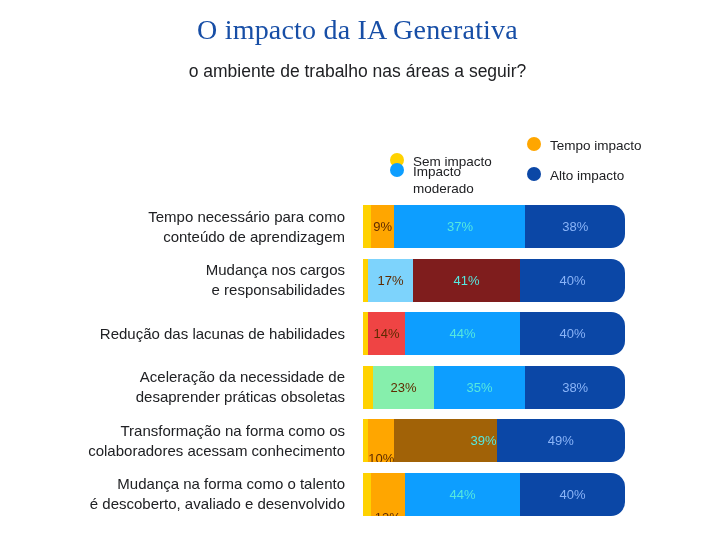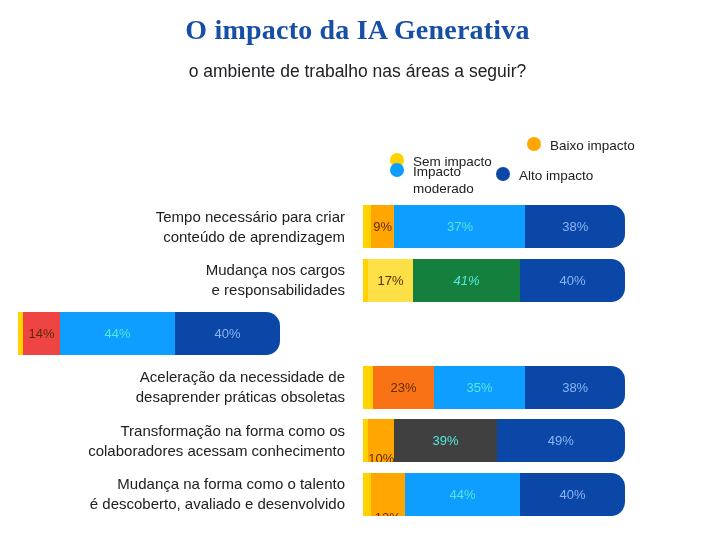--- a/index.html
+++ b/index.html
@@ -7,21 +7,21 @@
     position:relative;
     width:715px;height:540px;
     background:#ffffff;
     font-family:"Liberation Sans", sans-serif;
     overflow:hidden;
   }
   .title{
     position:absolute;left:0;top:14px;width:715px;
     text-align:center;
     font-family:"Liberation Serif", serif;
-    font-weight:bold;
+    font-weight:normal;
     font-size:28px;
     color:#174EA6;
     letter-spacing:.2px;
   }
   .subtitle{
     position:absolute;left:0;top:60px;width:715px;
     text-align:center;
     font-size:17.5px;
     font-weight:500;
     color:#202124;
@@ -77,103 +77,104 @@
   <div class="subtitle">
     <div>o ambiente de trabalho nas áreas a seguir?</div>
   </div>
 
   <div class="legend-item" style="left:390px;top:152px;">
     <span class="legend-dot" style="background:#FFD200;"></span>
     <span class="legend-label">Sem impacto</span>
   </div>
   <div class="legend-item" style="left:527px;top:136px;">
     <span class="legend-dot" style="background:#FFA600;"></span>
-    <span class="legend-label">Baixo impacto</span>
+    <span class="legend-label">Tempo impacto</span>
   </div>
   <div class="legend-item" style="left:390px;top:162px;">
     <span class="legend-dot" style="background:#0D9EFF;"></span>
     <span class="legend-label narrow">Impacto moderado</span>
   </div>
-  <div class="legend-item" style="left:496px;top:166px;">
+  <div class="legend-item" style="left:527px;top:166px;">
     <span class="legend-dot" style="background:#0B47A6;"></span>
     <span class="legend-label">Alto impacto</span>
   </div>
 
   <div class="chart-rows">
       <div class="chart-row">
-        <div class="row-label">Tempo necessário para criar
+        <div class="row-label">Tempo necessário para como
 conteúdo de aprendizagem</div>
         <div class="bar">
           <div class="seg" style="width: 3%; background: rgb(255, 210, 0);"></div>
           <div class="seg" style="width: 9%; background: rgb(255, 166, 0);">
             <span class="seg-label" style="color: rgb(95, 43, 1);">9%</span>
           </div>
           <div class="seg" style="width: 50%; background: rgb(13, 158, 255);">
             <span class="seg-label" style="color: rgb(86, 232, 223);">37%</span>
           </div>
           <div class="seg" style="width: 38%; background: rgb(11, 71, 166);">
             <span class="seg-label" style="color: rgb(138, 180, 248);">38%</span>
           </div>
         </div>
       </div>
       <div class="chart-row">
         <div class="row-label">Mudança nos cargos
 e responsabilidades</div>
         <div class="bar">
           <div class="seg" style="width: 2%; background: rgb(255, 210, 0);"></div>
-          <div class="seg" style="width: 17%; background: #fde047;">
+          <div class="seg" style="width: 17%; background: #7dd3fc;">
             <span class="seg-label" style="color: rgb(95, 43, 1);">17%</span>
           </div>
-          <div class="seg" style="width: 41%; background: #15803d; font-style: italic;">
+          <div class="seg" style="width: 41%; background: #7f1d1d;">
             <span class="seg-label" style="color: rgb(86, 232, 223);">41%</span>
           </div>
           <div class="seg" style="width: 40%; background: rgb(11, 71, 166);">
             <span class="seg-label" style="color: rgb(138, 180, 248);">40%</span>
           </div>
         </div>
       </div>
       <div class="chart-row">
+        <div class="row-label">Redução das lacunas de habilidades</div>
         <div class="bar">
           <div class="seg" style="width: 2%; background: rgb(255, 210, 0);"></div>
           <div class="seg" style="width: 14%; background: #ef4444;">
             <span class="seg-label" style="color: rgb(95, 43, 1);">14%</span>
           </div>
           <div class="seg" style="width: 44%; background: rgb(13, 158, 255);">
             <span class="seg-label" style="color: rgb(86, 232, 223);">44%</span>
           </div>
           <div class="seg" style="width: 40%; background: rgb(11, 71, 166);">
             <span class="seg-label" style="color: rgb(138, 180, 248);">40%</span>
           </div>
         </div>
       </div>
       <div class="chart-row">
         <div class="row-label">Aceleração da necessidade de
 desaprender práticas obsoletas</div>
         <div class="bar">
           <div class="seg" style="width: 4%; background: rgb(255, 210, 0);"></div>
-          <div class="seg" style="width: 23%; background: #f97316;">
+          <div class="seg" style="width: 23%; background: #86efac;">
             <span class="seg-label" style="color: rgb(95, 43, 1);">23%</span>
           </div>
           <div class="seg" style="width: 35%; background: rgb(13, 158, 255);">
             <span class="seg-label" style="color: rgb(86, 232, 223);">35%</span>
           </div>
           <div class="seg" style="width: 38%; background: rgb(11, 71, 166);">
             <span class="seg-label" style="color: rgb(138, 180, 248);">38%</span>
           </div>
         </div>
       </div>
       <div class="chart-row">
         <div class="row-label">Transformação na forma como os
 colaboradores acessam conhecimento</div>
         <div class="bar">
           <div class="seg" style="width: 2%; background: rgb(255, 210, 0);"></div>
           <div class="seg" style="width: 10%; background: rgb(255, 166, 0);">
             <span class="seg-label" style="color: rgb(95, 43, 1); margin-top: 36px;">10%</span>
           </div>
-          <div class="seg" style="width: 39%; background: #404040;">
+          <div class="seg" style="width: 39%; background: #a16207; justify-content: flex-end;">
             <span class="seg-label" style="color: rgb(86, 232, 223);">39%</span>
           </div>
           <div class="seg" style="width: 49%; background: rgb(11, 71, 166);">
             <span class="seg-label" style="color: rgb(138, 180, 248);">49%</span>
           </div>
         </div>
       </div>
       <div class="chart-row">
         <div class="row-label">Mudança na forma como o talento
 é descoberto, avaliado e desenvolvido</div>

